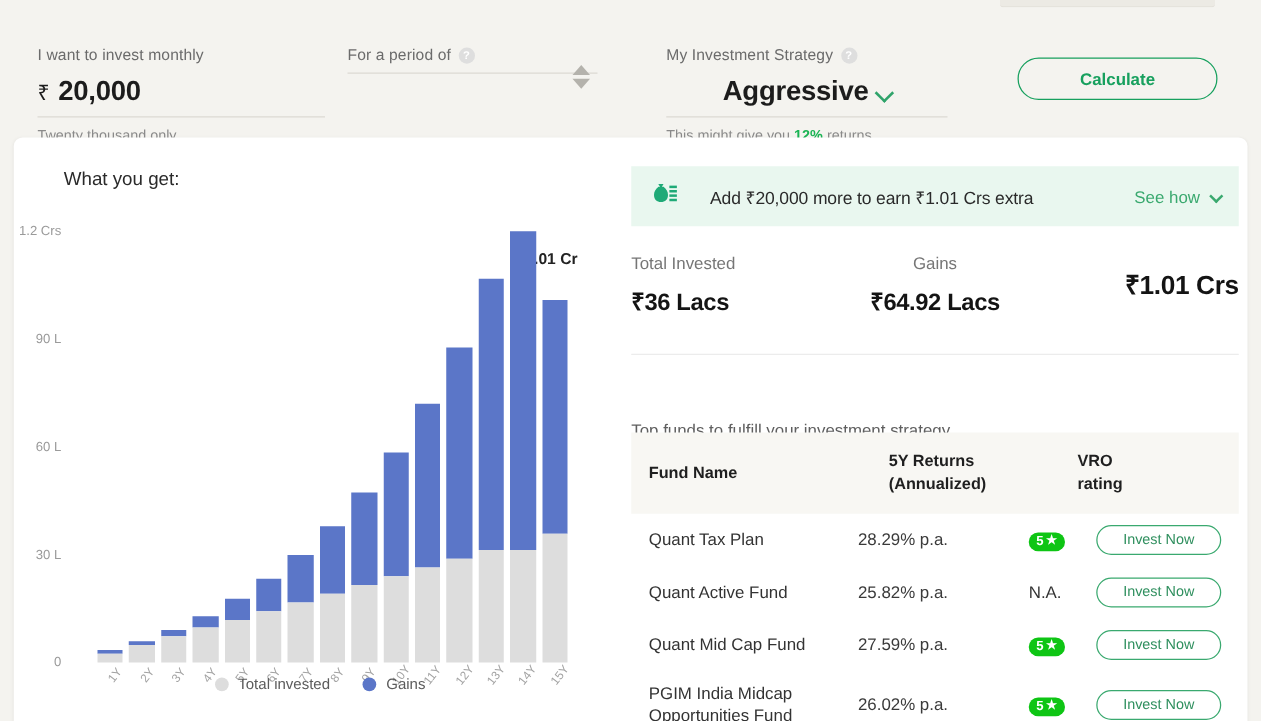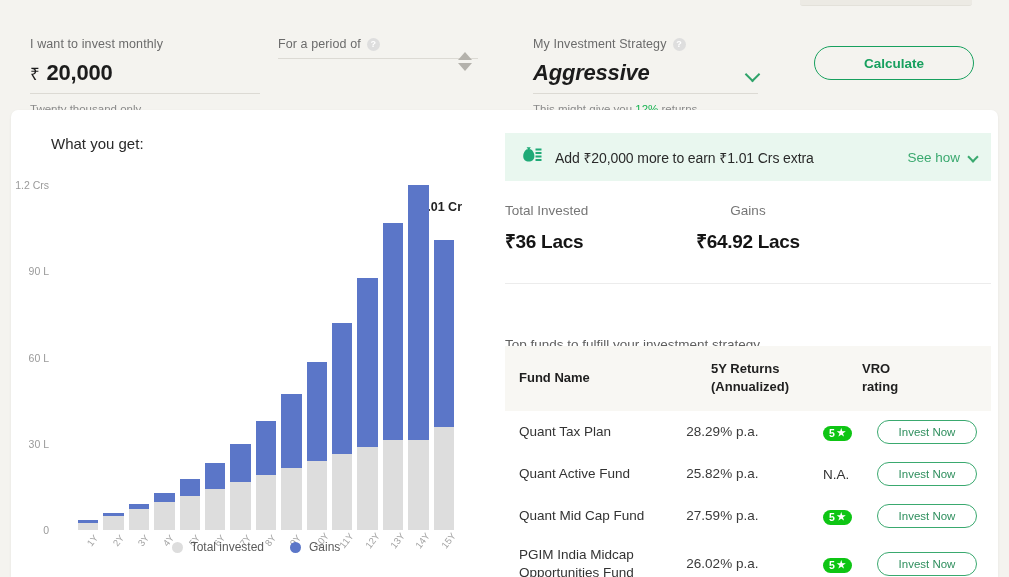--- a/index.html
+++ b/index.html
@@ -32,38 +32,38 @@
     line-height: 1;
   }
   .field .valrow {
     display: flex; align-items: baseline; gap: 7px;
     font-size: 22px; font-weight: bold; color: #1c1c1c;
     margin-top: 9px; letter-spacing: -.2px;
   }
   .field .rupee { font-size: 17px; font-weight: normal; }
   .underline { border-bottom: 1px solid #dcdad4; margin-top: 7px; }
   .helper { font-size: 11.5px; color: #8a8a8a; margin-top: 9px; }
-  .helper .pct { color: #1ab454; font-weight: normal; }
+  .helper .pct { color: #1ab454; font-weight: bold; }
 
   #f-invest { left: 30px; top: 17px; width: 230px; }
   #f-period { left: 278px; top: 17px; width: 200px; }
   #f-strategy { left: 533px; top: 17px; width: 225px; }
 
   .stepper {
     position: absolute; right: 6px; top: 27px;
     display: flex; flex-direction: column; gap: 3px; cursor: pointer;
   }
   .tri-up { width: 0; height: 0; border-left: 7px solid transparent; border-right: 7px solid transparent; border-bottom: 8px solid #b4b2ac; }
   .tri-dn { width: 0; height: 0; border-left: 7px solid transparent; border-right: 7px solid transparent; border-top: 8px solid #b4b2ac; }
 
   .chev {
     width: 11px; height: 11px; border-right: 2px solid #2fa36a; border-bottom: 2px solid #2fa36a;
     transform: rotate(45deg); display: inline-block;
   }
-  .strategy-row { display: flex; align-items: center; justify-content: space-between; font-style: italic; }
+  .strategy-row { display: flex; align-items: center; justify-content: center; }
 
   .calc-btn {
     position: absolute; left: 814px; top: 38px; width: 160px; height: 34px;
     border: 1.5px solid #17a05e; border-radius: 18px; background: transparent;
     color: #17a05e; font-size: 13.5px; font-weight: bold; cursor: pointer;
     font-family: "Liberation Sans", sans-serif;
   }
 
   
   .card {
@@ -97,21 +97,21 @@
     display: flex; justify-content: center; gap: 26px; align-items: center;
   }
   .legend .item { display: flex; align-items: center; gap: 8px; font-size: 12px; color: #5b5b5b; }
   .dot { width: 11px; height: 11px; border-radius: 50%; }
 
   
   .results { position: absolute; left: 484px; top: 0; width: 503px; height: 467px; }
 
   .banner {
     position: absolute; left: 10px; top: 23px; width: 486px; height: 48px;
-    background: #e9f7ef; display: flex; align-items: center; padding: 0 14px; gap: 12px;
+    background: #e9f7ef; display: flex; align-items: center; padding: 0 14px; gap: 25px;
   }
   .bag-icon { width: 24px; height: 22px; flex: none; }
   .banner-text { font-size: 14px; color: #2a2a2a; flex: 1; letter-spacing: -.1px; }
   .see-how { display: flex; align-items: center; gap: 9px; color: #3aa96f; font-size: 13.5px; cursor: pointer; }
   .chev-sm { width: 8px; height: 8px; border-right: 2px solid #3aa96f; border-bottom: 2px solid #3aa96f; transform: rotate(45deg); }
 
   .stats { position: absolute; left: 10px; top: 93px; width: 486px; display: flex; }
   .stat { flex: 1; }
   .stat.c { text-align: center; }
   .stat.r { text-align: right; }
@@ -321,20 +321,21 @@
       <div class="stats">
         <div class="stat">
           <div class="k">Total Invested</div>
           <div class="v">₹36 Lacs</div>
         </div>
         <div class="stat c">
           <div class="k">Gains</div>
           <div class="v">₹64.92 Lacs</div>
         </div>
         <div class="stat r">
+          <div class="v big">₹1.01 Crs</div>
         </div>
       </div>
 
       <div class="divider"></div>
       <div class="subcap">Top funds to fulfill your investment strategy</div>
 
       <div class="table">
         <div class="thead">
           <div class="th c-name">Fund Name</div>
           <div class="th c-ret">

